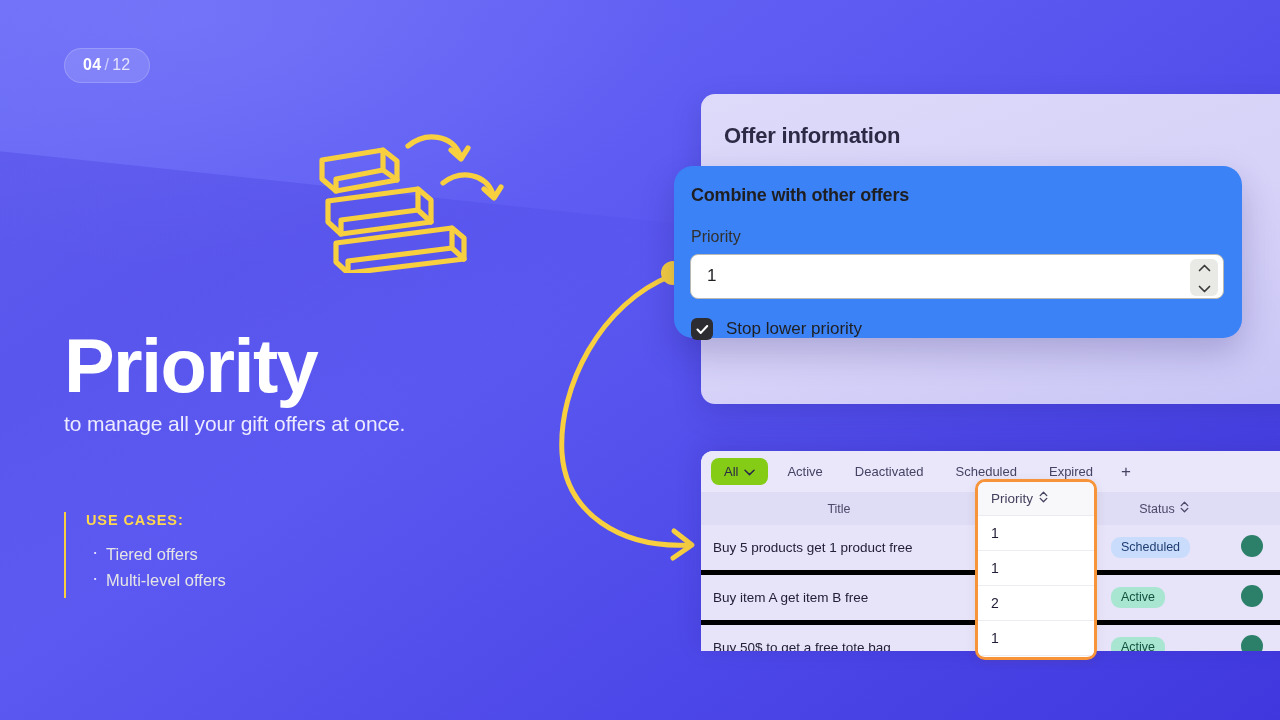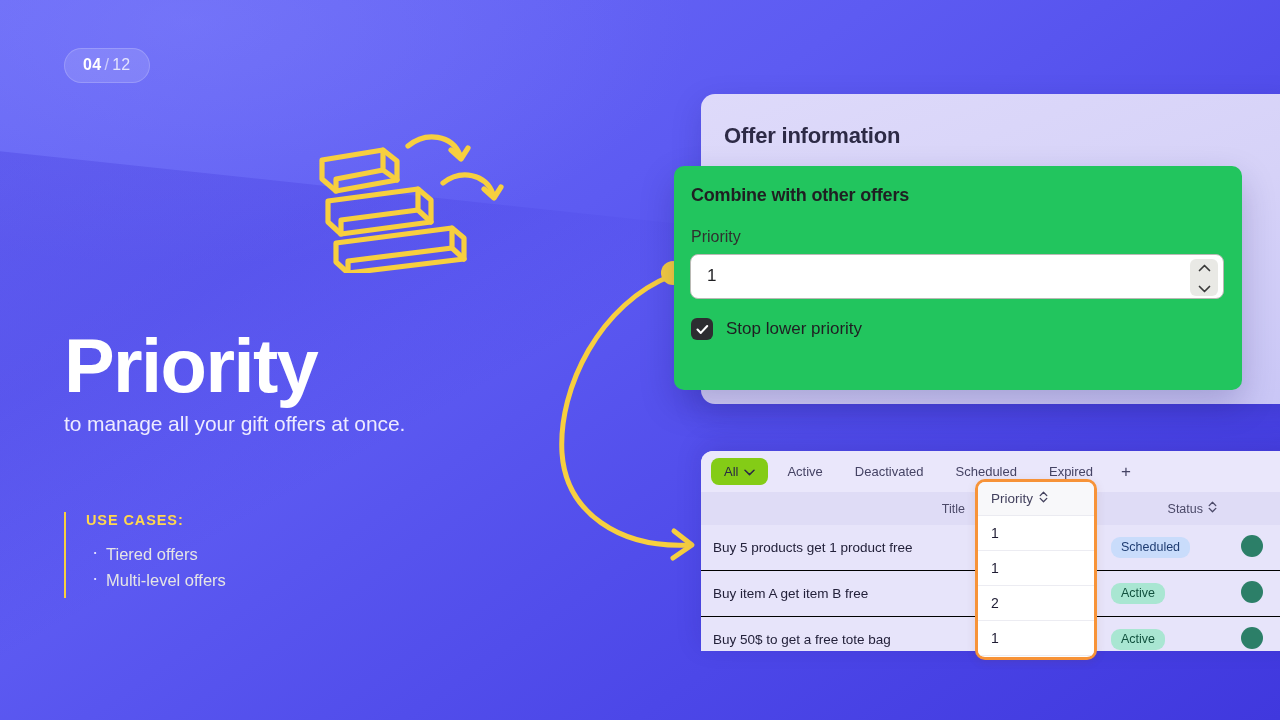--- a/index.html
+++ b/index.html
@@ -105,23 +105,23 @@
   .offer-card-title {
     position: absolute; left: 23px; top: 29px;
     color: #2D2A46;
     font-size: 22px;
     font-weight: 700;
     letter-spacing: -0.2px;
   }
 
   
   .combine-panel {
-    position: absolute; left: 674px; top: 166px; width: 568px; height: 224px;
-    background: #22c55e;
-    border-radius: 10px;
+    position: absolute; left: 674px; top: 166px; width: 568px; height: 172px;
+    background: #3b82f6;
+    border-radius: 19px;
     box-shadow: 0 14px 34px rgba(25,15,95,0.22);
   }
   .combine-title {
     position: absolute; left: 17px; top: 19px;
     color: #1F1F22; font-size: 18px; font-weight: 700; letter-spacing: -0.2px;
   }
   .priority-label {
     position: absolute; left: 17px; top: 62px;
     color: #30302F; font-size: 16px;
   }
@@ -172,33 +172,33 @@
   }
   .tab.active {
     background: #84cc16; color: #2B2945; font-weight: 400;
     display: flex; align-items: center; gap: 6px;
   }
   .tab-add { font-size: 17px; color: #454364; padding: 2px 9px; }
 
   table.offers { width: 100%; border-collapse: collapse; table-layout: fixed; }
   table.offers th {
     background: #DFDCF6;
-    text-align: right;
+    text-align: center;
     font-size: 12.5px;
     font-weight: 400;
     color: #4B4968;
     padding: 9px 12px;
     height: 32px;
   }
   table.offers td {
     font-size: 13.5px;
     color: #23213A;
     padding: 10px 12px;
     background: #E7E4FA;
-    border-bottom: 1px solid #000000;
+    border-bottom: 5px solid #000000;
     height: 31px;
     white-space: nowrap; overflow: hidden;
   }
   .col-title { width: 276px; }
   .col-priority { width: 122px; }
   .col-status { width: 130px; }
   .col-extra { width: 72px; }
 
   .th-sort { display: inline-flex; align-items: center; gap: 5px; }
 

